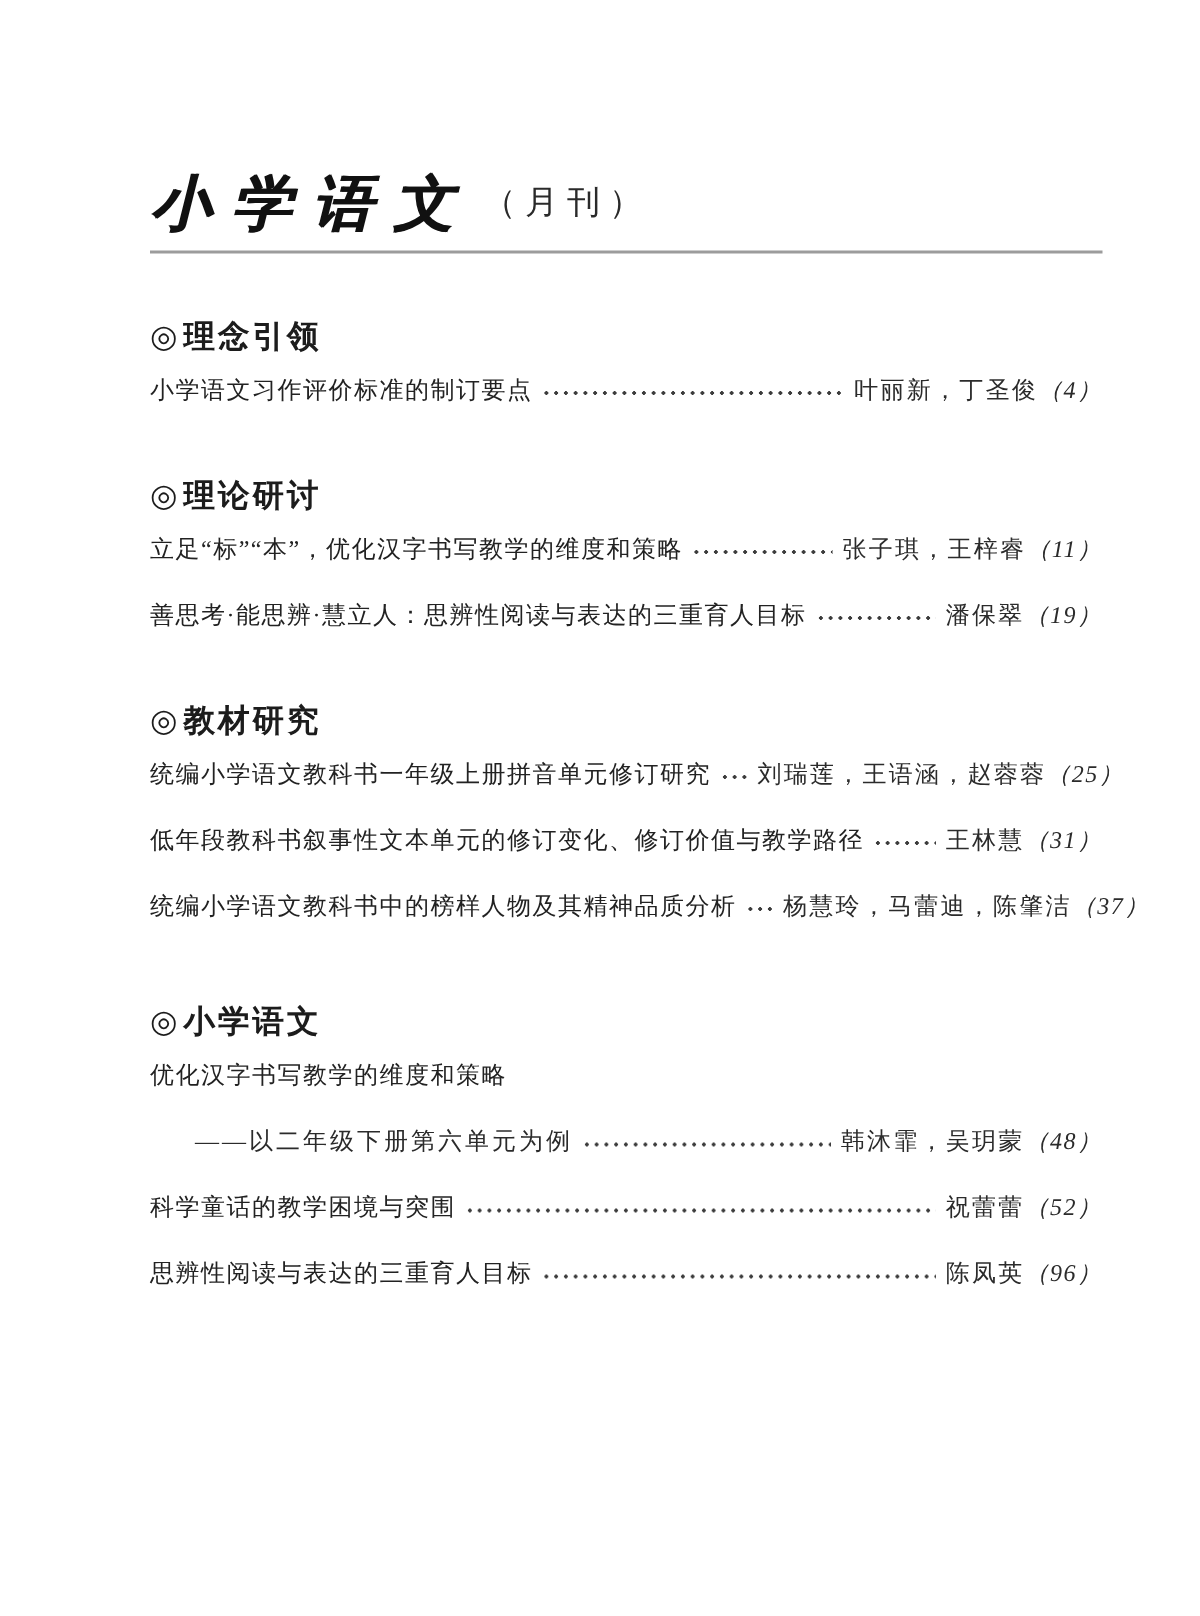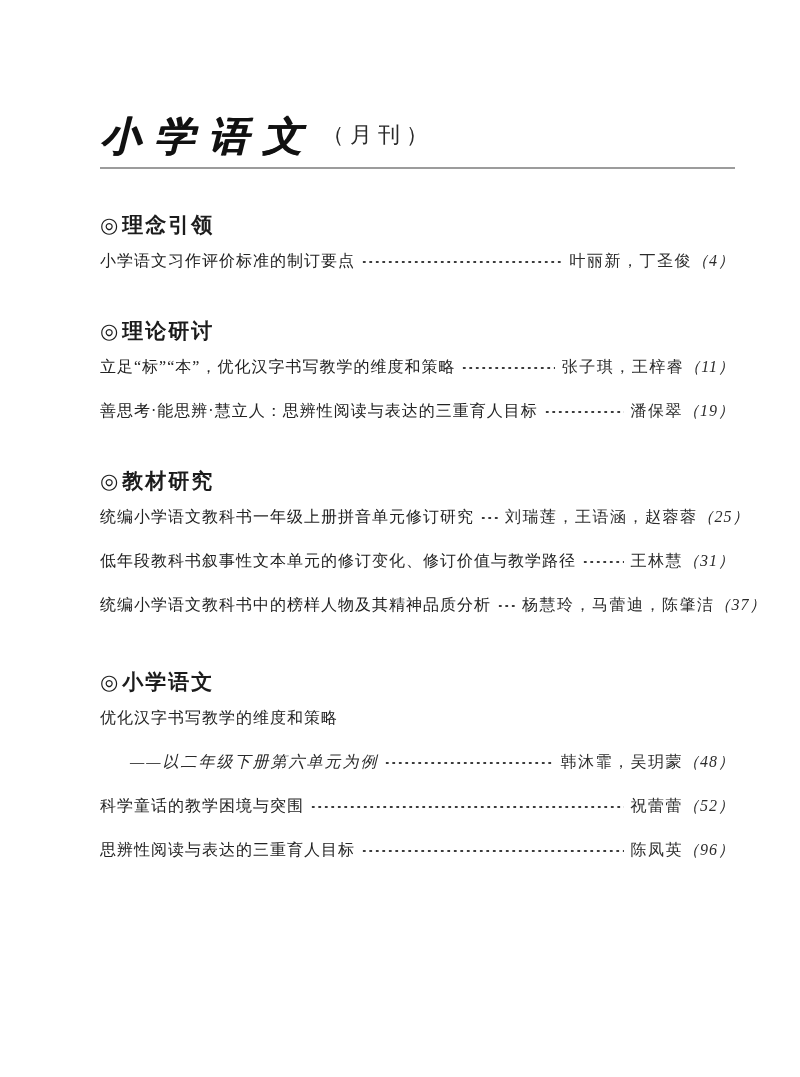--- a/index.html
+++ b/index.html
@@ -49,21 +49,21 @@
     display:flex; align-items:flex-start;
     margin-top:28px;
     font-size:16px; line-height:16px;
     letter-spacing:1px;
     white-space:nowrap;
   }
   .section-heading + .row { margin-top:17px; }
   .row .entry-title { flex:0 0 auto; color:#222; }
   .row .entry-subtitle {
     flex:0 0 auto; color:#2b2b2b;
-    font-style:italic; letter-spacing:2px;
+    letter-spacing:2px;
   }
   .row.indent { padding-left:30px; }
   .leader {
     flex:1 1 auto; min-width:18px;
     align-self:center; height:14px;
     margin:0 7px 0 6px;
     background-image:radial-gradient(circle 1.2px at 50% 57%, #3c3c3c 98%, transparent 100%);
     background-size:6.5px 14px;
     background-repeat:repeat-x;
     background-position:left center;

